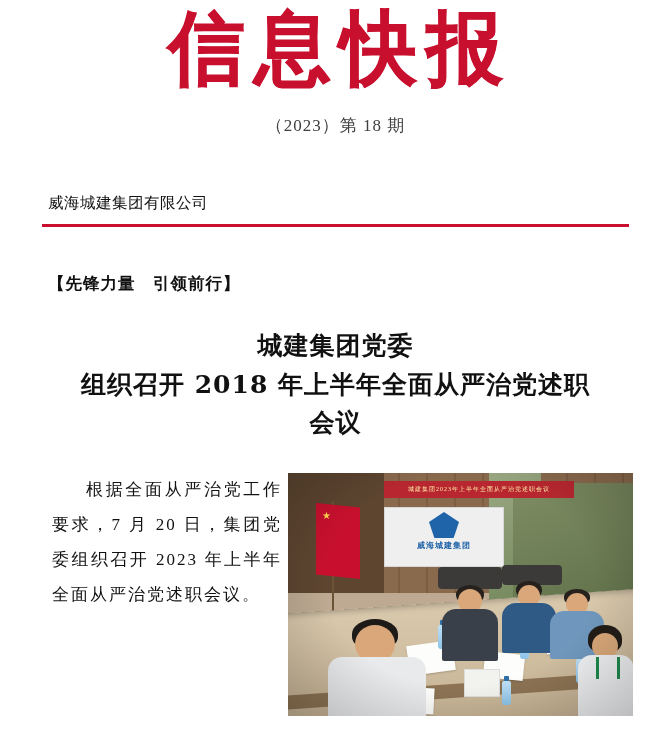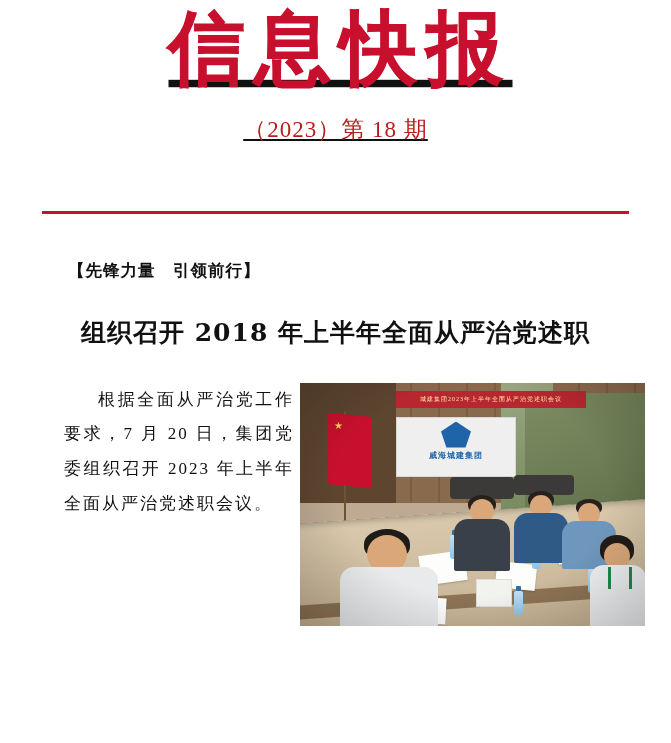--- a/index.html
+++ b/index.html
@@ -18,39 +18,38 @@
     position: relative;
     width: 671px;
     height: 743px;
     box-sizing: border-box;
   }
 
   
   .masthead {
     text-align: center;
     padding-top: 8px;
-    text-decoration: underline;
   }
   .masthead-title {
     font-family: "DejaVu Serif", serif;
     font-size: 76px;
     line-height: 1.05;
     font-weight: 700;
     color: #c8102e;
     letter-spacing: 10px;
     text-indent: 10px;
     
     -webkit-text-stroke: 1px #c8102e;
     transform: scaleY(1.06);
   }
   .issue-line {
     margin-top: 26px;
-    font-size: 23px;
-    letter-spacing: 1px;
-    color: #b91c1c;
+    font-size: 17px;
+    letter-spacing: 1px;
+    color: #404040;
     font-family: "Liberation Serif", serif;
   }
 
   
   .meta-row {
     margin: 56px 48px 0 48px;
     display: flex;
     align-items: flex-end;
     justify-content: space-between;
     font-size: 15.5px;
@@ -58,40 +57,40 @@
   }
   .meta-left, .meta-right { white-space: nowrap; }
   .red-rule {
     margin: 10px 42px 0 42px;
     height: 3px;
     background: #c8102e;
   }
 
   
   .column-head {
-    margin: 46px 48px 0 68px;
+    margin: 46px 48px 0 48px;
     font-size: 16.5px;
     font-weight: 700;
     letter-spacing: 1px;
   }
 
   
   .headline {
     margin: 32px 46px 0 46px;
     text-align: center;
     font-family: "DejaVu Serif", serif;
     font-weight: 700;
     font-size: 25px;
     line-height: 1.55;
     letter-spacing: 1px;
   }
 
   
   .body-area {
-    margin: 30px 0 0 16px;
+    margin: 30px 0 0 4px;
     position: relative;
     display: flex;
     align-items: flex-start;
   }
   .body-text {
     width: 230px;
     margin-left: 48px;
     font-size: 17px;
     line-height: 2.05;
     letter-spacing: 2px;
@@ -303,27 +302,30 @@
 <body>
 
 <div class="page">
 
   <div class="masthead">
     <div class="masthead-title">信息快报</div>
     <div class="issue-line">（2023）第 18 期</div>
   </div>
 
   <div class="meta-row">
+    <div class="meta-left">威海城建集团有限公司</div>
   </div>
   <div class="red-rule"></div>
 
   <div class="column-head">【先锋力量　引领前行】</div>
 
   <div class="headline">
+    <div>城建集团党委</div>
     <div>组织召开 2018 年上半年全面从严治党述职</div>
+    <div>会议</div>
   </div>
 
   <div class="body-area">
 
     <div class="body-text">根据全面从严治党工作要求，7 月 20 日，集团党委组织召开 2023 年上半年全面从严治党述职会议。</div>
 
     <div class="photo-wrap">
       <div class="photo">
         <div class="wall"></div>
         <div class="wall-dark"></div>

